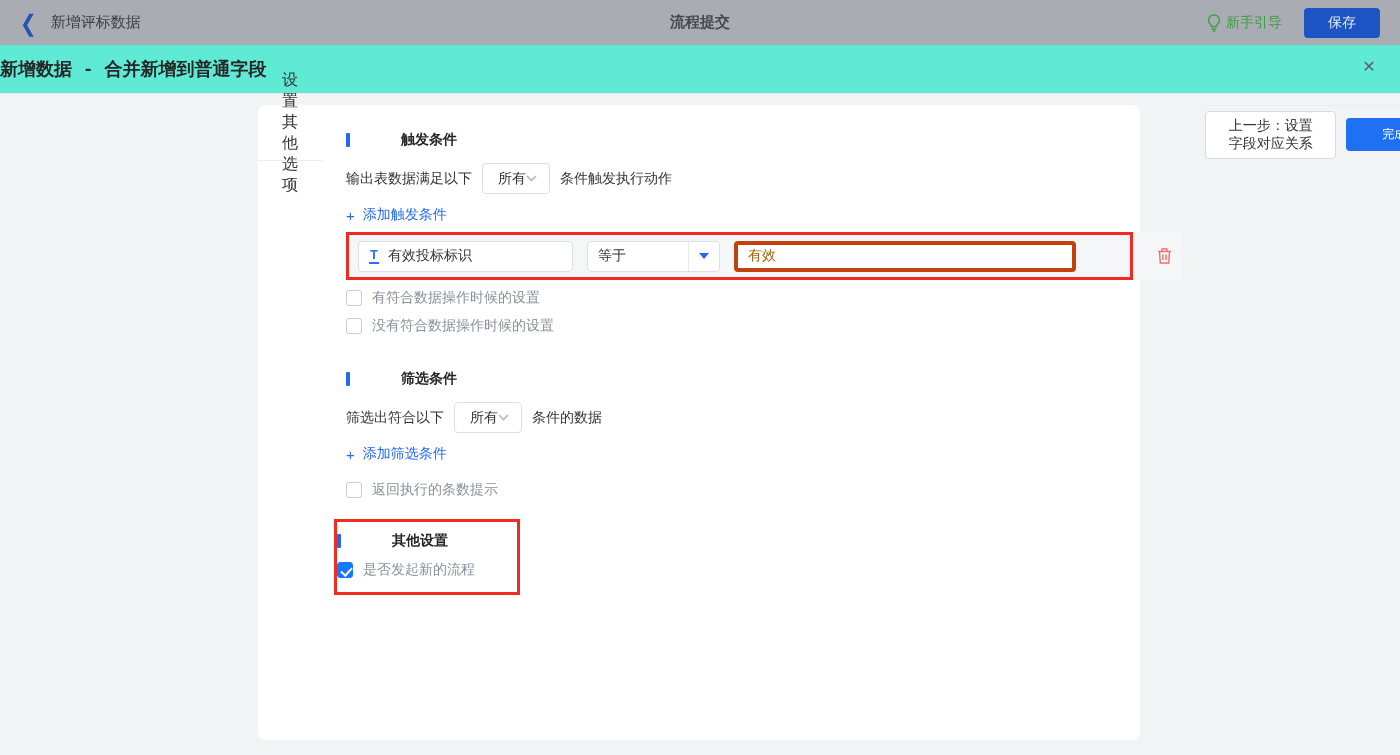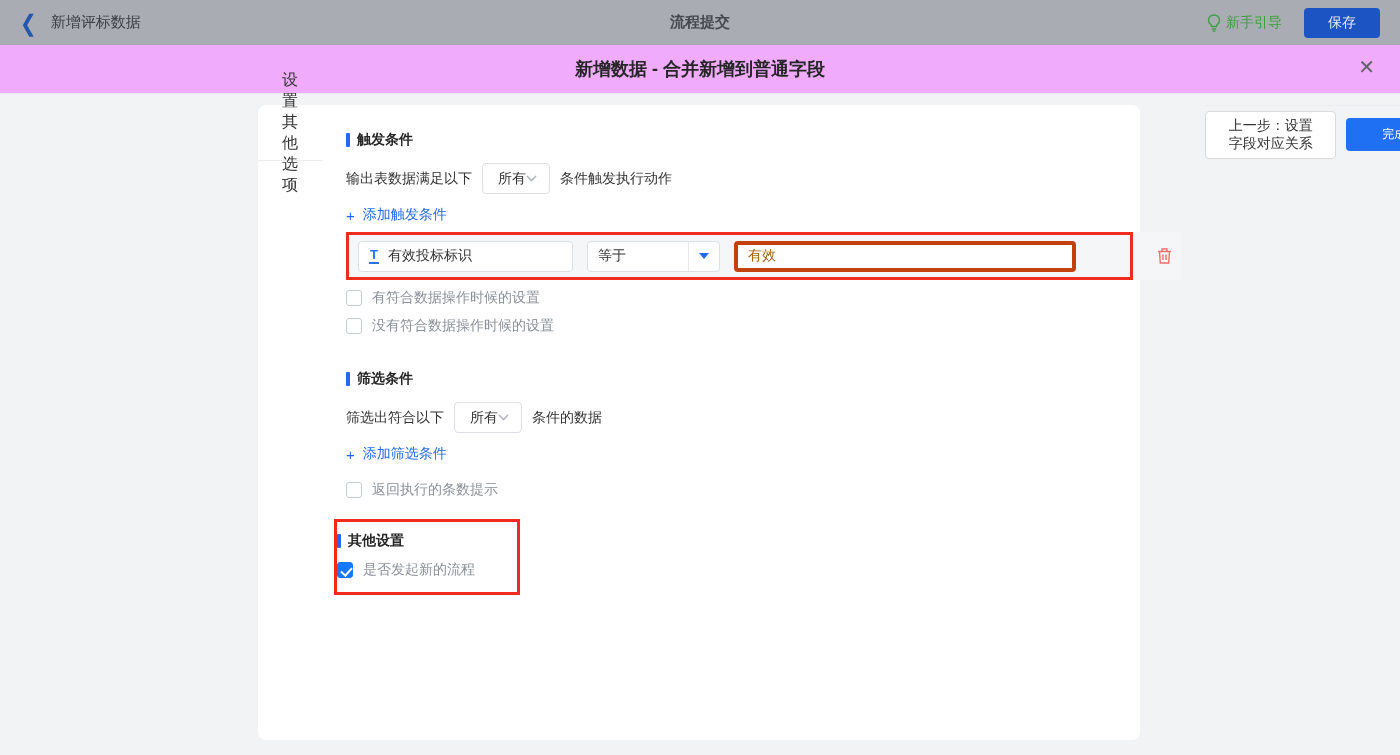--- a/index.html
+++ b/index.html
@@ -27,22 +27,22 @@
   .guide svg { display:block; }
   .save-btn {
     background:#1c54c4; color:#e8ecf2; border:none; border-radius:4px;
     height:30px; padding:0 24px; font-size:14px; cursor:pointer;
     font-family:inherit;
   }
 
   
   .modal-header {
     position:absolute; top:45px; left:0; width:1400px; height:49px;
-    background:#f0abfc; border-bottom:1px solid #e9e9eb;
-    display:flex; align-items:center; justify-content:center;
+    background:#5eead4; border-bottom:1px solid #e9e9eb;
+    display:flex; align-items:center; justify-content:flex-start;font-family:Liberation Mono, monospace;
   }
   .modal-title { font-size:18px; font-weight:600; color:#262626; }
   .close-icon {
     position:absolute; right:25px; top:12px; font-size:20px; color:#5f6368;
     cursor:pointer; line-height:1;
   }
 
   
   .content { position:absolute; top:94px; left:0; width:1400px; height:661px; background:#f2f3f5; }
   .card {
@@ -50,21 +50,21 @@
     background:#ffffff; border-radius:8px; display:flex; 
   }
   .card-header {
     height:56px; border-bottom:1px solid #ececee; display:flex; align-items:center;
     padding:0 24px; font-size:16px; color:#333;
   }
   .card-body { flex:1; padding:26px 24px 0 24px; }
 
   .section-title { display:flex; align-items:center; gap:7px; margin-bottom:14px; }
   .section-bar { width:4px; height:14px; background:#2468f2; border-radius:1px; }
-  .section-label { font-weight:bold; font-size:14px; color:#262626; }
+  .section-label { font-weight:bold; font-size:14px; color:#262626;margin-left:44px; }
 
   .sentence { display:flex; align-items:center; gap:10px; margin-bottom:12px; color:#333;font-family:Liberation Serif, serif; }
 
   .mini-select {
     width:68px; height:31px; border:1px solid #dcdfe6; border-radius:4px;
     background:#fff; display:flex; align-items:center; justify-content:center;
     padding:0 8px 0 11px; cursor:pointer;
   }
   .mini-select .chev { color:#b4b7bd; }
   .chev svg { display:block; }

